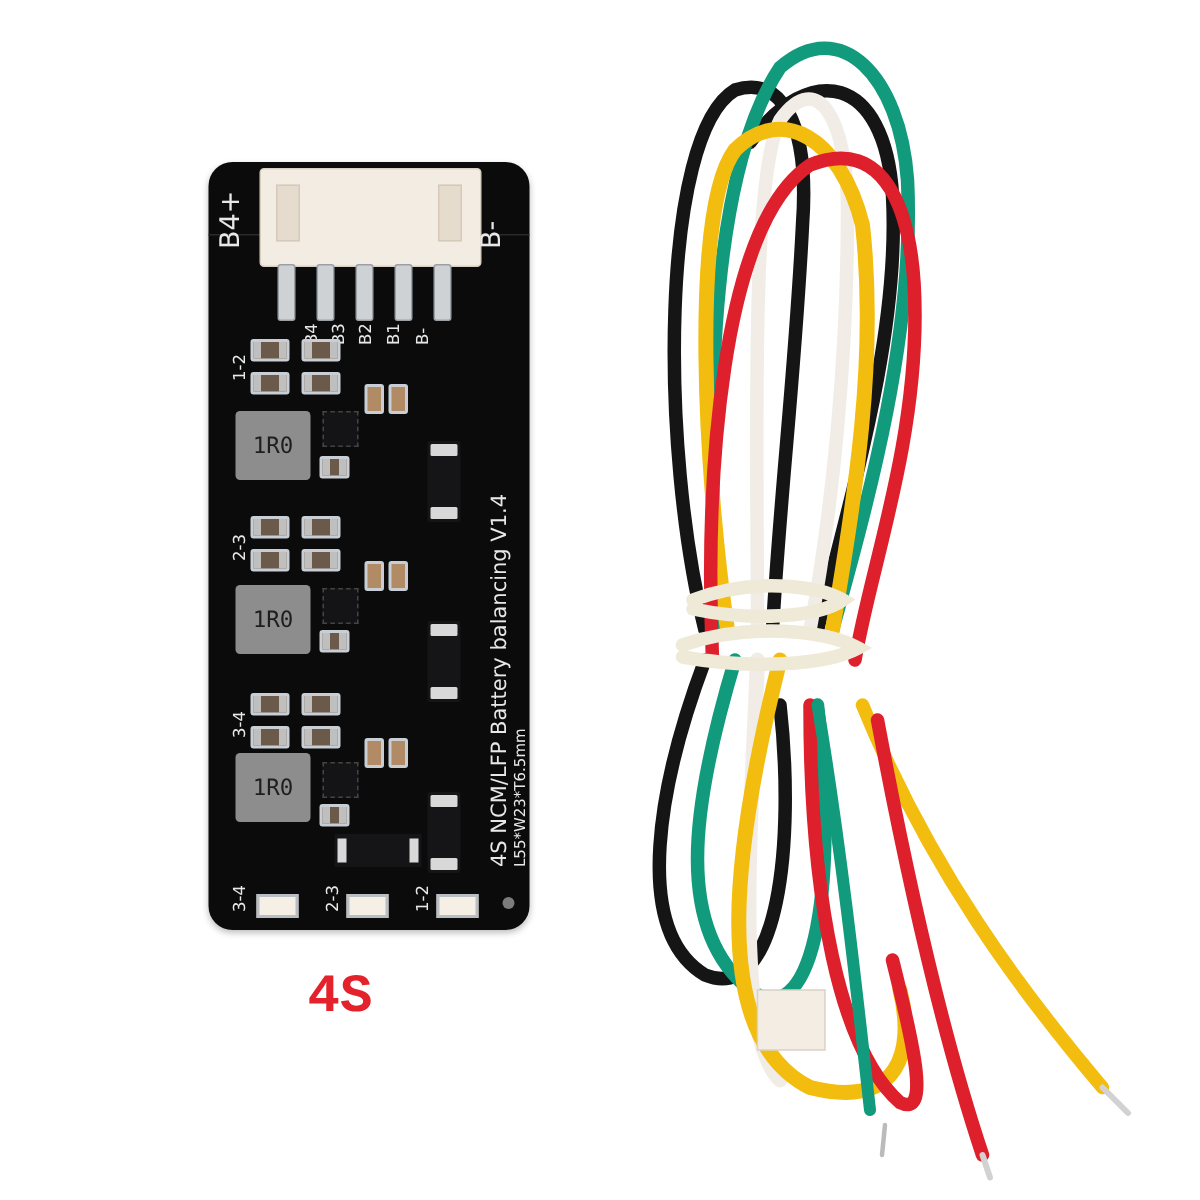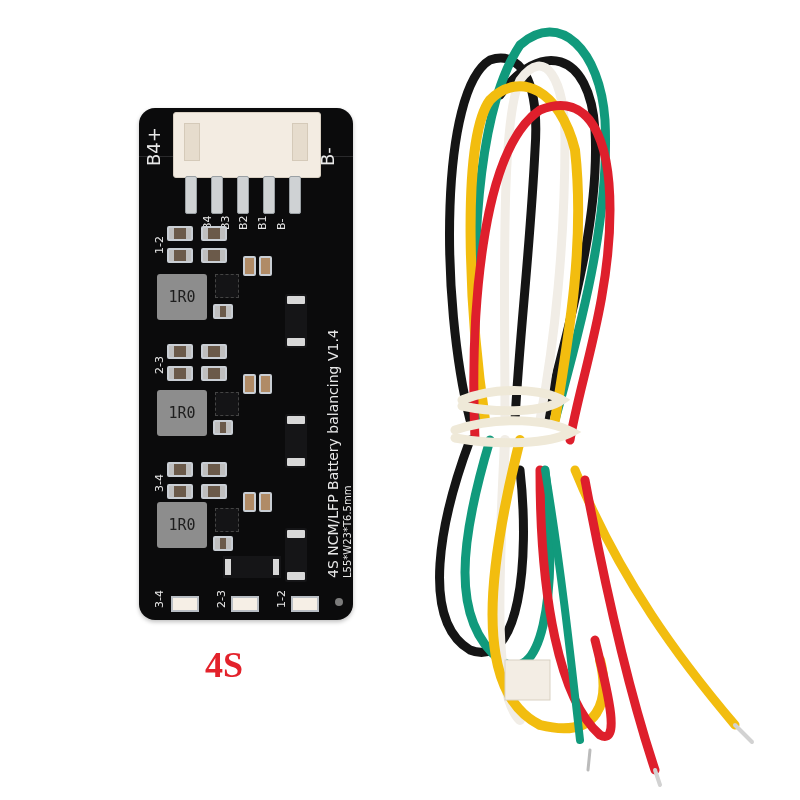--- a/index.html
+++ b/index.html
@@ -24,21 +24,21 @@
   .diode{position:absolute;width:22px;height:54px;background:#151517;border-radius:2px;}
   .diode::before,.diode::after{content:"";position:absolute;left:2px;width:18px;height:8px;background:#d8d8d8;border-radius:1px;}
   .diode::before{top:2px}.diode::after{bottom:2px}
   .bigdiode{position:absolute;width:58px;height:22px;background:#151517;}
   .bigdiode::before,.bigdiode::after{content:"";position:absolute;top:3px;width:6px;height:16px;background:#d8d8d8;}
   .bigdiode::before{left:2px}.bigdiode::after{right:2px}
   .led{position:absolute;top:488px;width:24px;height:12px;background:#f6efe6;border:2px solid #b9bec4;}
   .hole{position:absolute;left:196px;top:490px;width:8px;height:8px;border-radius:50%;background:#7c7c7c;}
   .title-text{position:absolute;left:186px;top:470px;font-size:14px;}
   .dim-text{position:absolute;left:203px;top:470px;font-size:10px;}
-  .label-4s{position:absolute;left:205px;top:644px;color:#e3222b;font-size:36px;font-weight:bold;font-family:Liberation Serif, serif;}
+  .label-4s{position:absolute;left:205px;top:644px;color:#e3222b;font-size:36px;font-weight:bold;font-family:Liberation Mono, monospace;}
   svg.wires{position:absolute;left:0;top:0;}
 </style>
 </head>
 <body>
 
 <svg class="wires" width="800" height="800">
   <g fill="none" stroke-linecap="round">
 
     <path d="M470 420 C440 300 440 90 490 60 C520 50 540 80 535 150 C530 250 520 330 515 420" stroke="#151515" stroke-width="9"></path>
     <path d="M500 95 C540 40 590 50 595 130 C600 220 570 320 545 420" stroke="#151515" stroke-width="9"></path>

